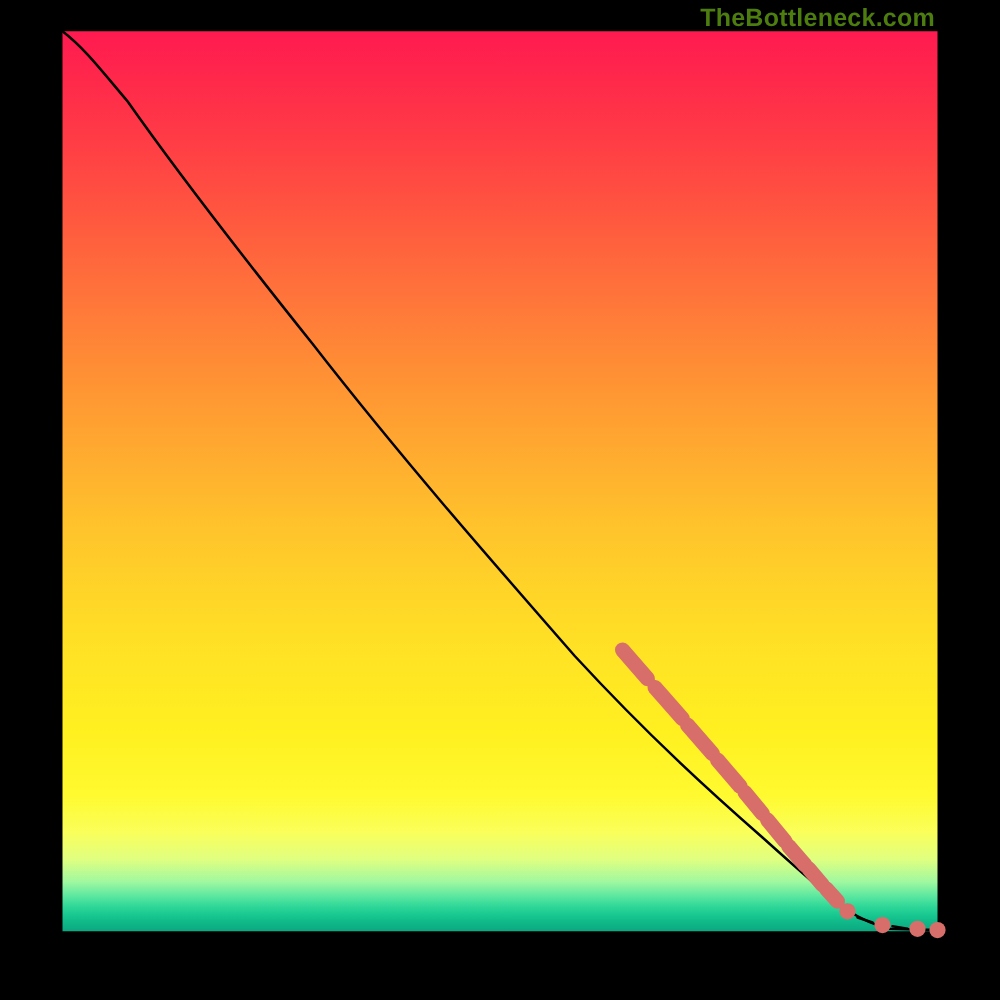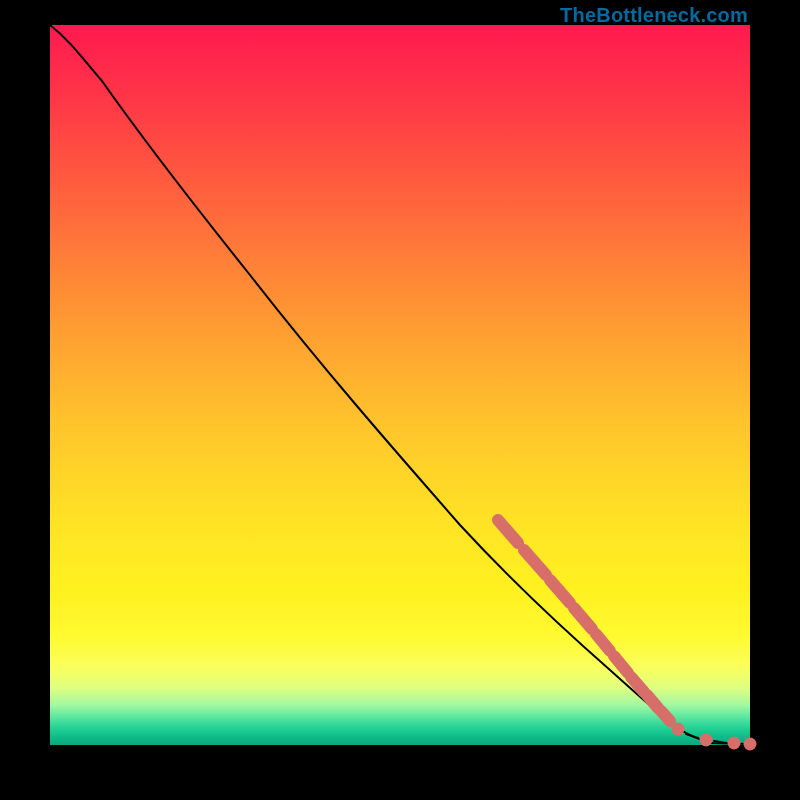--- a/index.html
+++ b/index.html
@@ -39,21 +39,21 @@
       #0aa880 100%
     );
   }
   .watermark {
     position: absolute;
     top: 4px;
     right: 52px;
     font-family: Arial, Helvetica, sans-serif;
     font-size: 20px;
     font-weight: bold;
-    color: #0369a1;
+    color: #4d7c0f;
     letter-spacing: 0.2px;
   }
   svg.curve {
     position: absolute;
     left: 0;
     top: 0;
     width: 700px;
     height: 720px;
     overflow: visible;
   }

